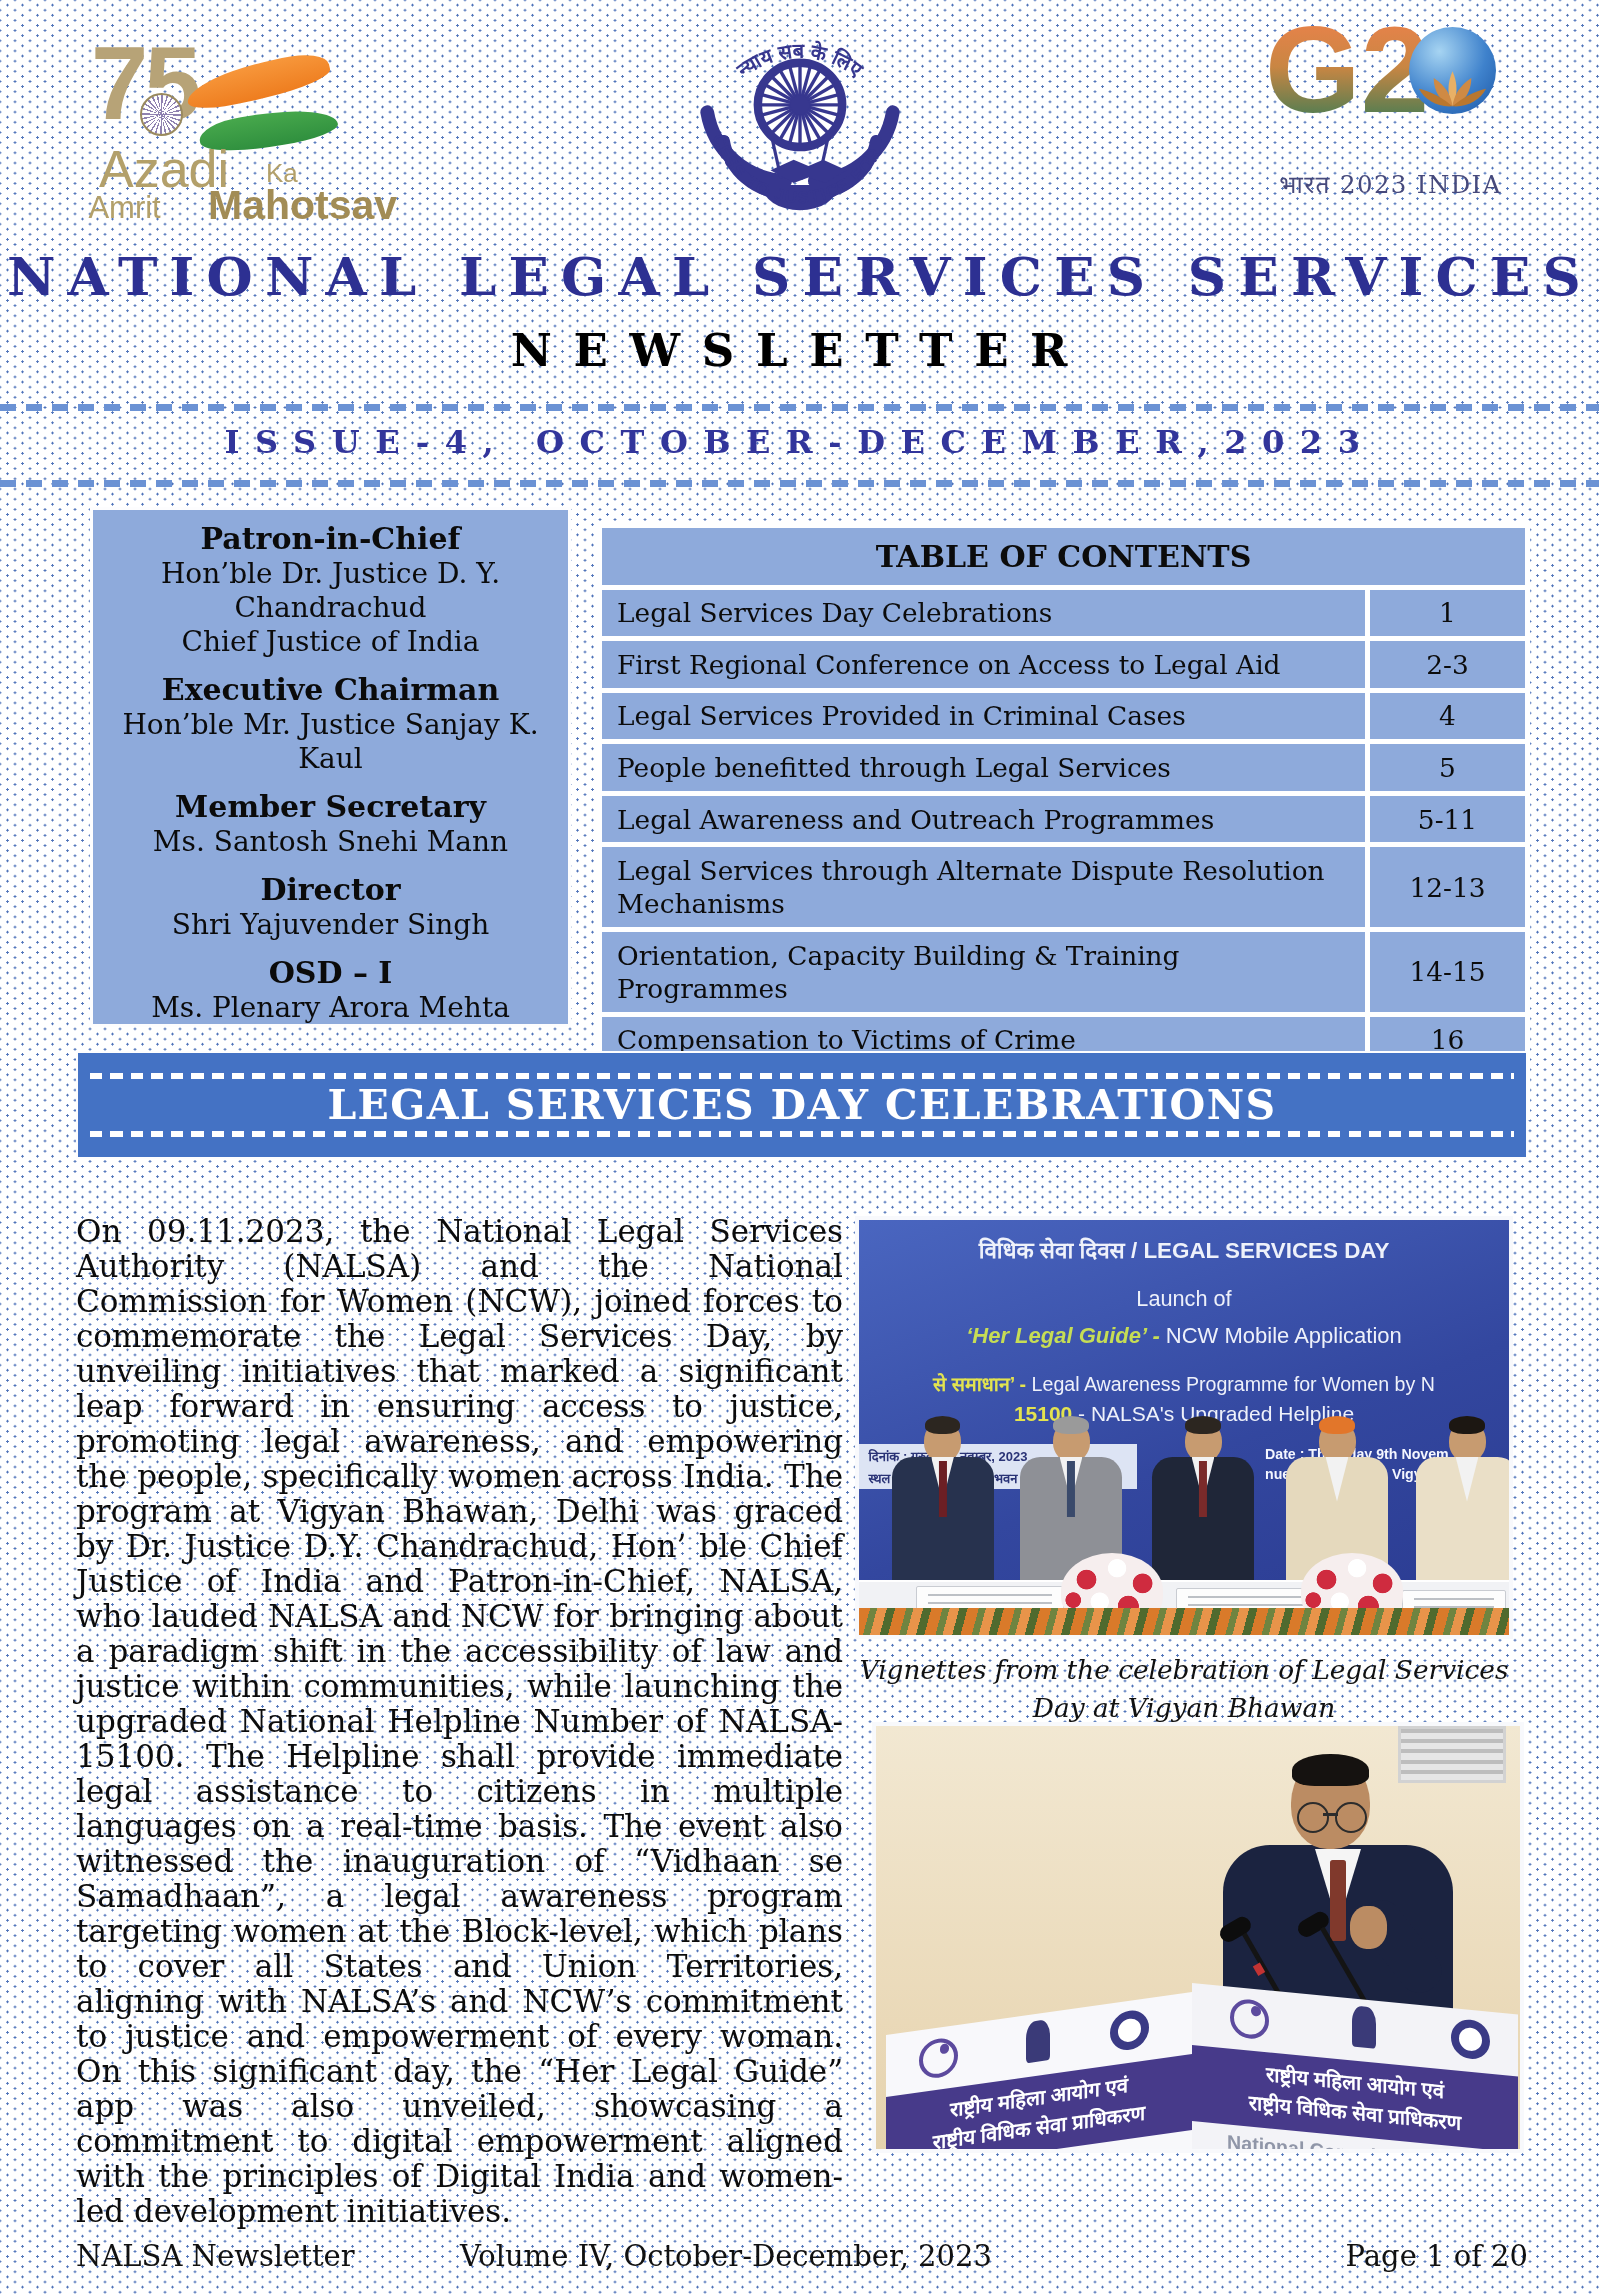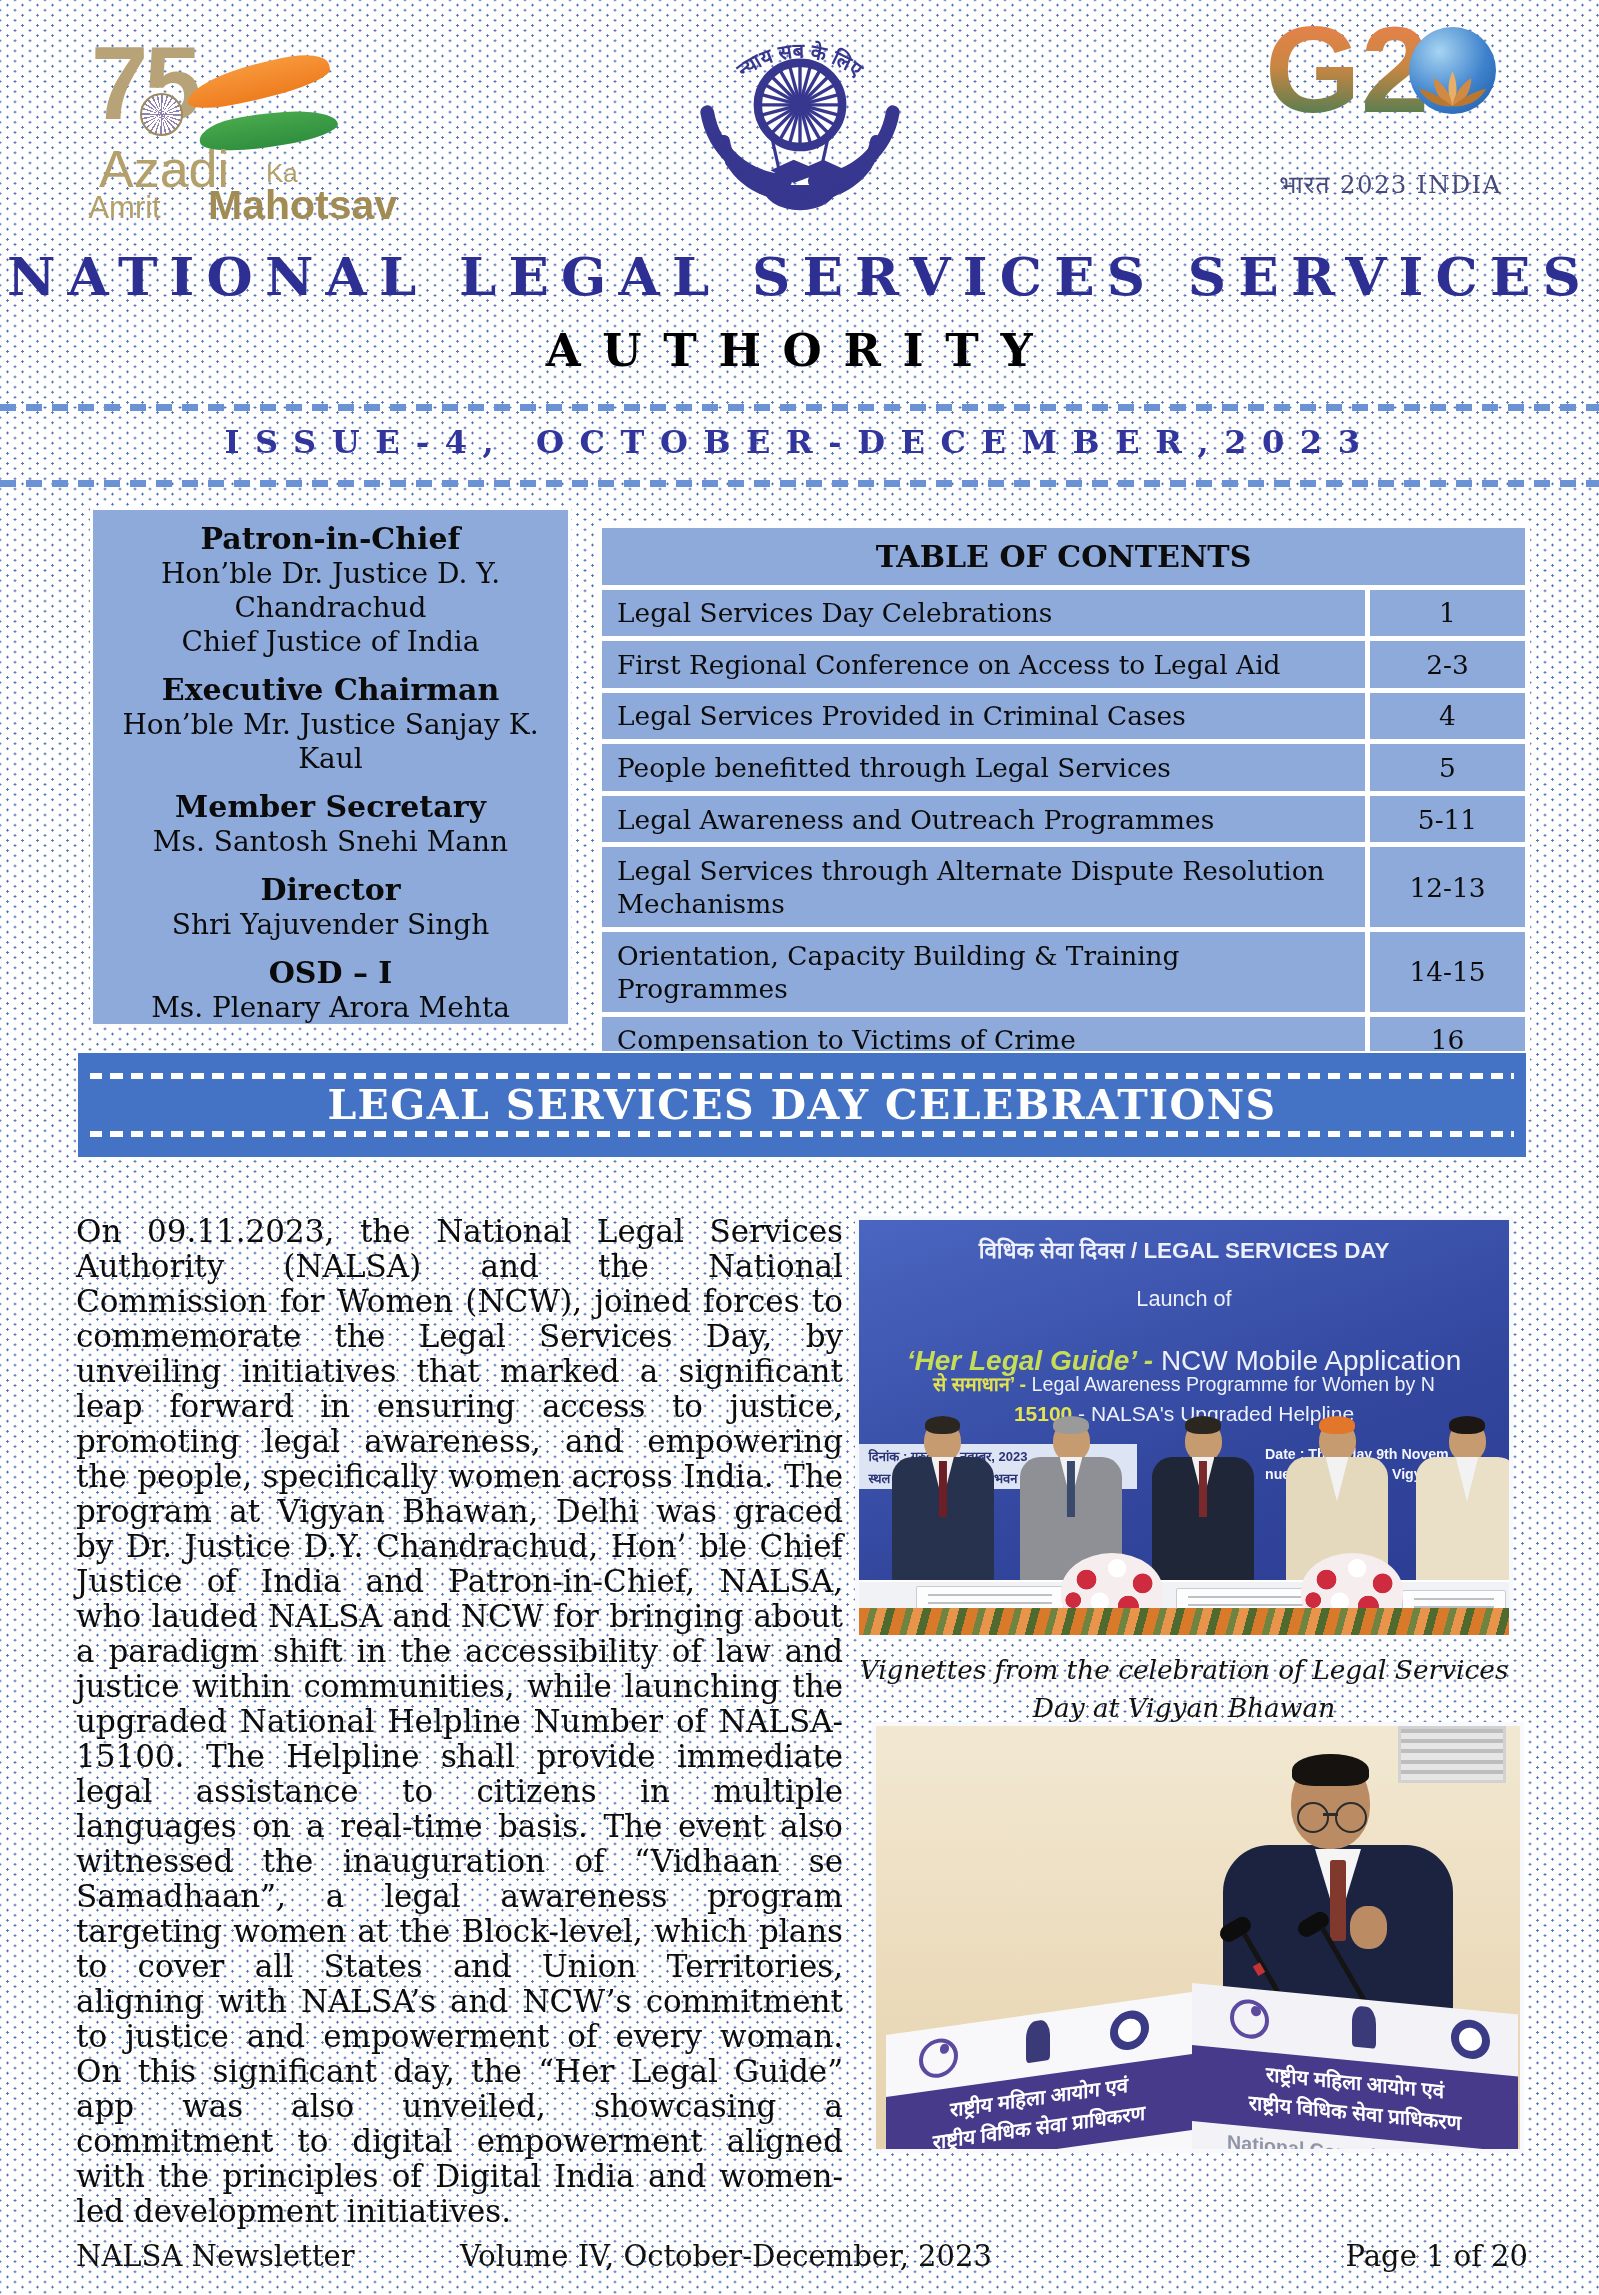--- a/index.html
+++ b/index.html
@@ -52,21 +52,21 @@
   .bd-top{top:20.3px;} .bd-bot{bottom:20.3px;}
   .banner-text{position:absolute;left:0;top:0;width:100%;height:100%;display:flex;align-items:center;justify-content:center;
     color:#ffffff;font-weight:bold;font-size:41px;letter-spacing:1.4px;}
   
   .article{left:76px;top:1214px;width:767px;font-size:31px;line-height:1.13;text-align:justify;color:#0c0c0c;}
   
   .photo1{left:855px;top:1216px;width:658px;height:423px;border:4.1px solid #f8f9fc;box-sizing:border-box;overflow:hidden;background:linear-gradient(160deg,#4a66c0 0%,#33479f 55%,#2a3a90 100%);font-family:"Liberation Sans","DejaVu Sans",sans-serif;}
   .p1-line{position:absolute;left:0;width:100%;text-align:center;color:#eef1fa;}
   .p1-l1{top:13.5px;font-size:22.4px;font-weight:600;}
   .p1-l2{top:66px;font-size:21.7px;}
-  .p1-l3{top:125px;font-size:28px;}
+  .p1-l3{top:103px;font-size:22px;}
   .p1-l4{top:150px;font-size:19.6px;}
   .p1-l5{top:182px;font-size:21px;}
   .hl-green{color:#c6dd55;font-style:italic;font-weight:bold;}
   .hl-yel{color:#e3e34f;font-weight:bold;}
   .p1-strip{position:absolute;left:0;top:224px;width:278px;height:45px;background:#dde4f4;z-index:2;}
   .p1-strip div{margin:3.4px 0 0 9.5px;font-size:13px;color:#2a3376;font-weight:bold;}
   .p1-dater{position:absolute;left:406px;top:226px;z-index:2;}
   .p1-dater div{font-size:14.2px;color:#f4f6ff;font-weight:bold;margin-bottom:4.1px;}
   .person{position:absolute;top:200px;width:102px;height:169px;z-index:3;}
   .person .head{width:37px;height:42px;border-radius:50% 50% 46% 46%;background:#c79b70;margin:0 auto;position:relative;}
@@ -182,21 +182,21 @@
         <path d="M30,18 C48,30 56,44 58,60 C40,54 30,38 30,18 Z" fill="#cf8a44"></path>
         <path d="M86,18 C68,30 60,44 58,60 C76,54 86,38 86,18 Z" fill="#cf8a44"></path>
         <path d="M8,34 C28,38 46,50 58,60 C36,62 16,50 8,34 Z" fill="#b9772f"></path>
         <path d="M108,34 C88,38 70,50 58,60 C80,62 100,50 108,34 Z" fill="#b9772f"></path>
       </svg>
     </div>
     <div class="g20-tagline">भारत 2023 INDIA</div>
   </div>
 
   <div class="abs title">NATIONAL LEGAL SERVICES SERVICES</div>
-  <div class="abs subtitle">AUTHORITY</div>
+  <div class="abs subtitle">NEWSLETTER</div>
   <div class="abs dash-sep sep1"></div>
   <div class="abs issue">ISSUE-4, OCTOBER-DECEMBER,2023</div>
   <div class="abs dash-sep sep2"></div>
 
   <div class="abs officials-box">
     <div class="off-role">Patron-in-Chief</div>
     <div class="off-name">Hon’ble Dr. Justice D. Y. Chandrachud</div>
     <div class="off-name">Chief Justice of India</div>
     <div class="off-role">Executive Chairman</div>
     <div class="off-name">Hon’ble Mr. Justice Sanjay K. Kaul</div>

